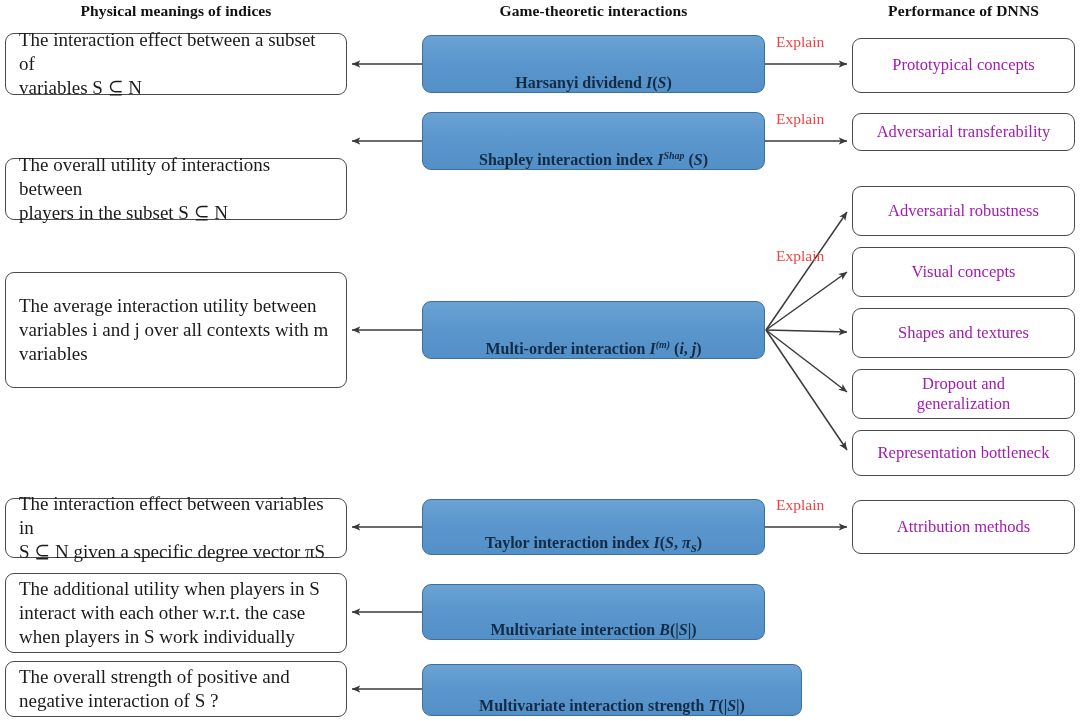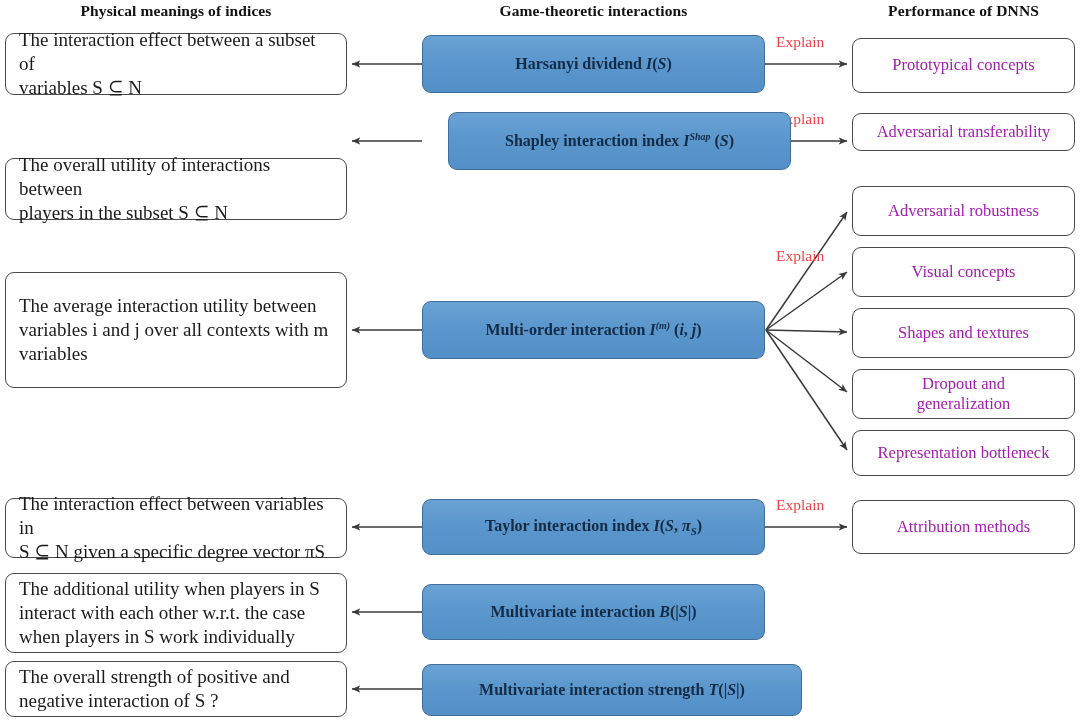--- a/index.html
+++ b/index.html
@@ -49,20 +49,21 @@
   
   .node.mid {
     border: 1.3px solid #3f6d9c;
     background: #5b97cd;
     background: linear-gradient(180deg, #6aa2d4 0%, #5b97cd 45%, #5390c7 100%);
     color: #132b45;
     font-weight: bold;
     font-size: 16px;
     justify-content: center;
     text-align: center;
+    align-items: flex-end;
   }
   
   .node.right {
     border: 1.3px solid #4a4a4a;
     background: #ffffff;
     font-size: 16.5px;
     line-height: 1.22;
     color: #a21caf;
     justify-content: center;
     text-align: center;
@@ -184,21 +185,21 @@
     <span class="txt">
       <span>The overall strength of positive and</span><br>
       <span>negative interaction of S ?</span>
     </span>
   </div>
 
   <div class="node mid" style="left:422px; top:35px; width:343px; height:58px;">
     <span class="txt">Harsanyi dividend <span class="mono-i">I</span>(<span class="mono-i">S</span>)</span>
   </div>
 
-  <div class="node mid" style="left:422px; top:112px; width:343px; height:58px;margin-left:26px;">
+  <div class="node mid" style="left:422px; top:112px; width:343px; height:58px;">
     <span class="txt">Shapley interaction index <span class="mono-i">I</span><sup class="sm">Shap</sup> (<span class="mono-i">S</span>)</span>
   </div>
 
   <div class="node mid" style="left:422px; top:301px; width:343px; height:58px;">
     <span class="txt">Multi-order interaction <span class="mono-i">I</span><sup class="sm">(m)</sup> (<span class="mono-i">i</span>, <span class="mono-i">j</span>)</span>
   </div>
 
   <div class="node mid" style="left:422px; top:499px; width:343px; height:56px;">
     <span class="txt">Taylor interaction index <span class="mono-i">I</span>(<span class="mono-i">S</span>, <span class="mono-i">π</span><sub class="sm">S</sub>)</span>
   </div>

